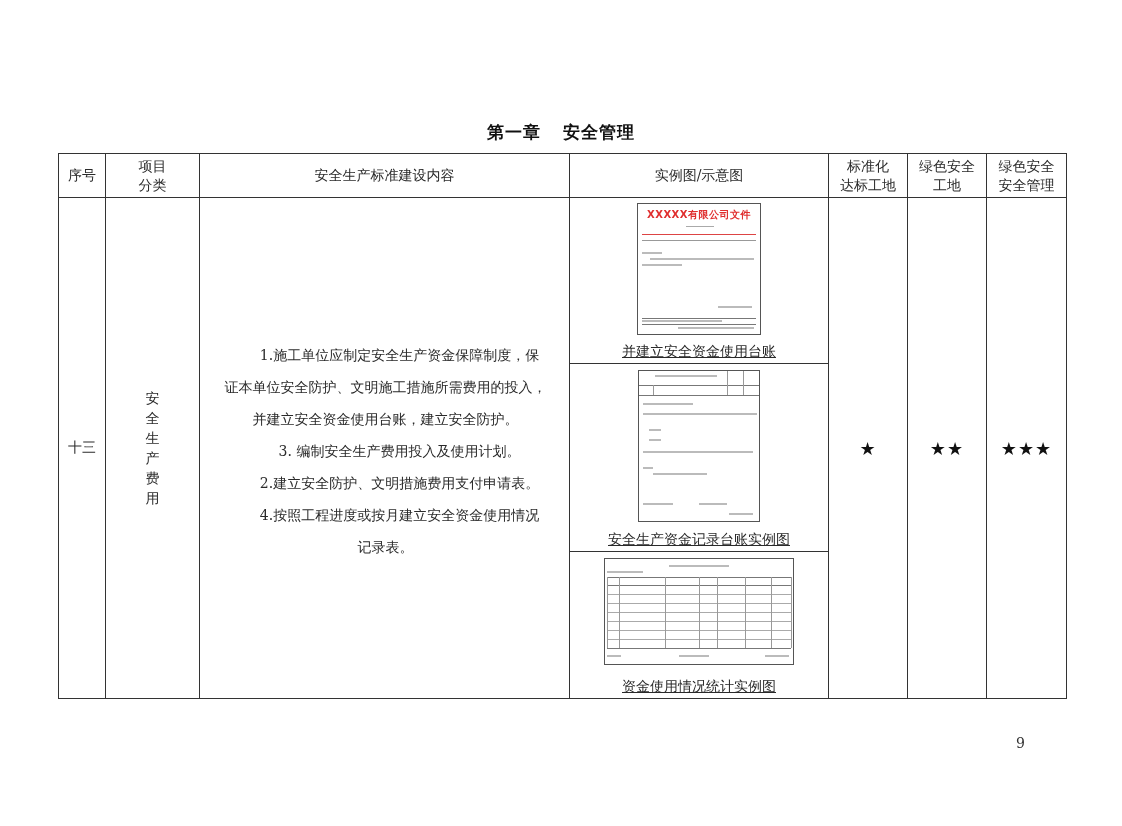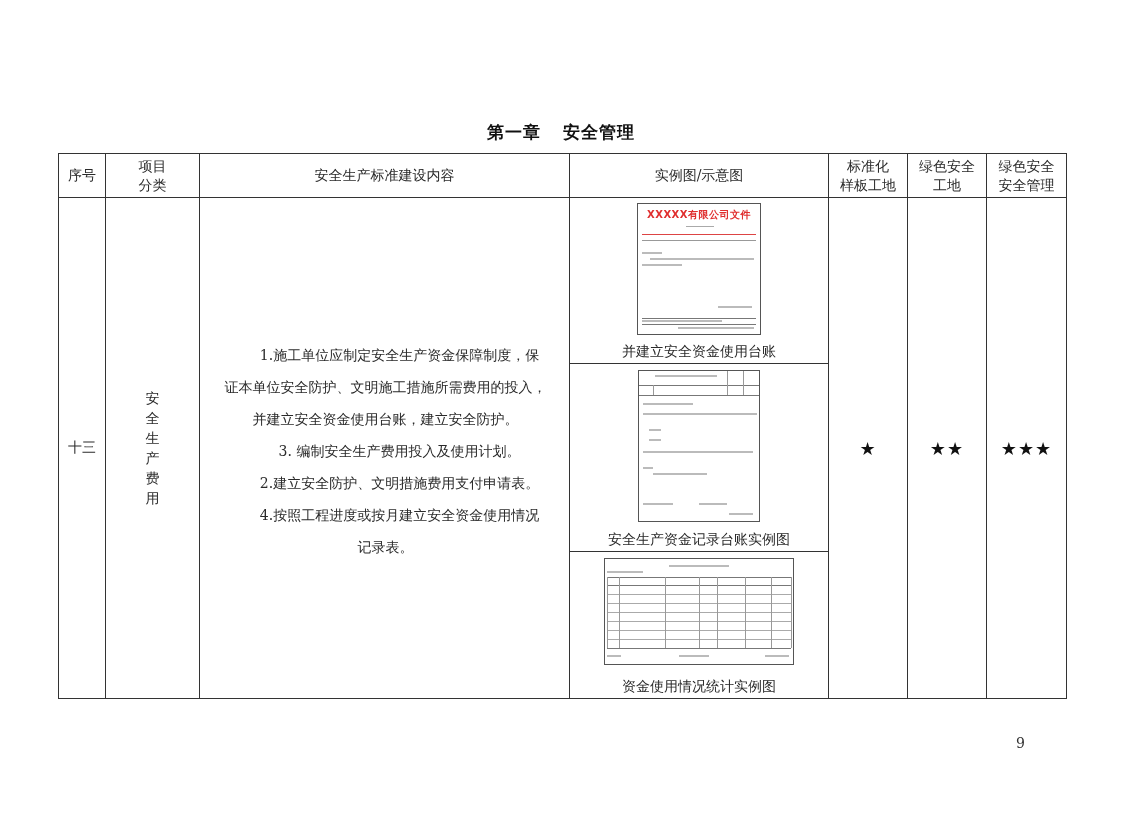--- a/index.html
+++ b/index.html
@@ -31,21 +31,21 @@
   .col-green { width: 79px; }
   .col-model { width: 80px; }
 
   .vertical-text { display: inline-block; line-height: 20px; font-size: 14px; }
   .vertical-text span { display: block; }
 
   .content-cell { text-align: left; padding: 0 6px 0 8px; }
   .content-cell p { font-size: 14px; line-height: 32px; color: #2a2a2a; }
   .content-cell p.indent { text-indent: 28px; }
 
-  .img-cell { padding: 0 !important; }
+  .img-cell { padding: 0 !important; text-decoration: underline; }
   .img-block { border-bottom: 1.3px solid #333; display: flex; flex-direction: column; align-items: center; }
   .img-block:last-child { border-bottom: none; }
   .caption { font-size: 14px; line-height: 20px; color: #2a2a2a; padding: 2px 0; }
 
   .thumb { background: #fff; border: 1.6px solid #555; position: relative; }
   .thumb1 { width: 124px; height: 132px; margin-top: 5px; }
   .thumb2 { width: 122px; height: 152px; margin-top: 6px; }
   .thumb3 { width: 190px; height: 107px; margin-top: 6px; }
 
   .t1-title { position: absolute; top: 4px; left: 0; width: 100%; text-align: center; color: #e02e2e; font-size: 10px; font-family: "DejaVu Sans", sans-serif; font-weight: bold; letter-spacing: 0.5px; }
@@ -74,21 +74,21 @@
       <col class="col-std">
       <col class="col-green">
       <col class="col-model">
   </colgroup>
   <thead>
     <tr>
       <th>序号</th>
       <th><span>项目</span><br><span>分类</span></th>
       <th>安全生产标准建设内容</th>
       <th>实例图/示意图</th>
-      <th><span>标准化</span><br><span>样板工地</span></th>
+      <th><span>标准化</span><br><span>达标工地</span></th>
       <th><span>绿色安全</span><br><span>工地</span></th>
       <th><span>绿色安全</span><br><span>安全管理</span></th>
     </tr>
   </thead>
   <tbody>
     <tr>
       <td>十三</td>
       <td>
         <div class="vertical-text">
           <span>安</span>

